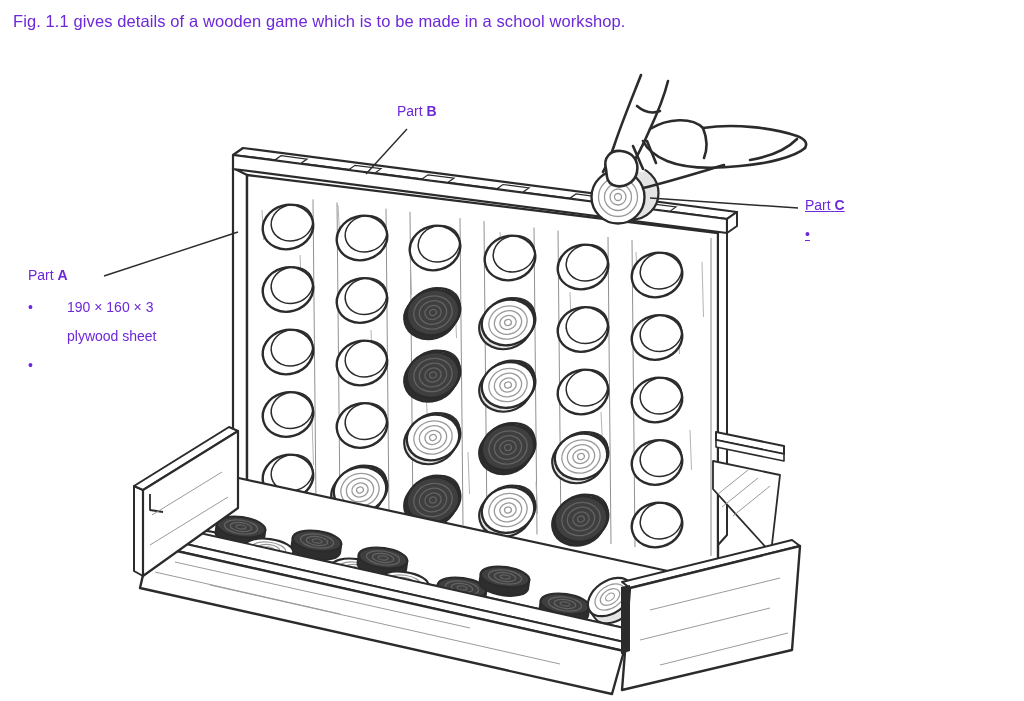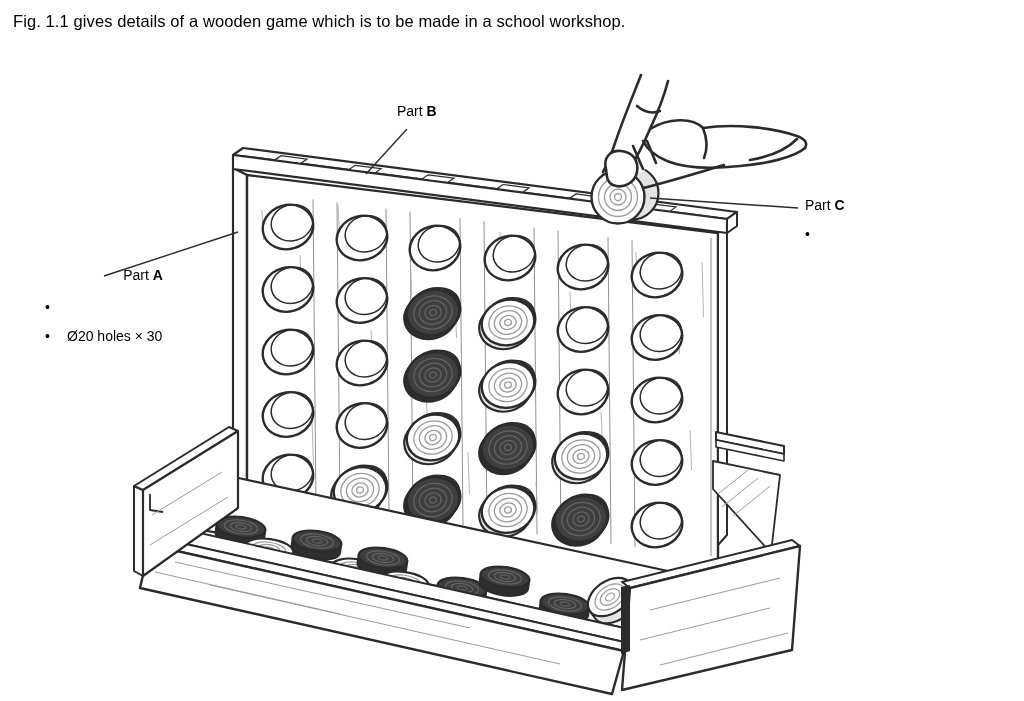--- a/index.html
+++ b/index.html
@@ -1,29 +1,29 @@
 <!DOCTYPE html>
 <html><head>
 <meta charset="utf-8">
 <style>
   html,body{margin:0;padding:0;background:#fff;}
   .page{position:relative;width:1024px;height:701px;background:#ffffff;overflow:hidden;
-        font-family:"Liberation Sans","DejaVu Sans",sans-serif;color:#000000;}
+        font-family:"Liberation Sans","DejaVu Sans",sans-serif;color:#6d28d9;}
   .caption{position:absolute;left:13px;top:12px;font-size:16.5px;letter-spacing:.1px;}
   svg.fig{position:absolute;left:0;top:0;width:1024px;height:701px;}
   .lbl{position:absolute;font-size:14px;line-height:22px;}
   .lbl .ttl{white-space:nowrap;}
   .lbl .ttl b{font-weight:bold;}
   .bullets{margin-top:7px;}
   .bullet{display:flex;align-items:flex-start;line-height:29px;}
   .bullet .dot{flex:0 0 auto;}
-  .lbl-a{left:25px;top:264px;width:230px;padding-left:3px;text-align:center;}
+  .lbl-a{left:25px;top:264px;width:230px;padding-left:3px;}
   .lbl-a .dot{width:39px;}
   .lbl-b{left:397px;top:100px;}
-  .lbl-c{left:803px;top:194px;width:218px;padding-left:2px;}
+  .lbl-c{left:803px;top:194px;width:218px;padding-left:2px;text-decoration:underline;}
   .lbl-c .bullets{margin-top:4px;}
   .lbl-c .dot{width:27px;}
   .btxt{white-space:pre-line;}
 </style>
 </head>
 <body>
 
 <div class="page">
 
   <div class="caption">Fig. 1.1 gives details of a wooden game which is to be made in a school workshop.</div>
@@ -351,24 +351,25 @@
 
   <div class="lbl lbl-b">
     <span class="ttl"><span>Part</span> <b>B</b></span>
   </div>
 
   <div class="lbl lbl-a">
     <span class="ttl"><span>Part</span> <b>A</b></span>
     <div class="bullets">
       <div class="bullet">
         <span class="dot">•</span>
+        <span class="btxt">190 × 160 × 3
+plywood sheet</span>
       </div>
       <div class="bullet">
         <span class="dot">•</span>
-        <span class="btxt">Ø20 holes × 30</span>
       </div>
     </div>
   </div>
 
   <div class="lbl lbl-c">
     <span class="ttl"><span>Part</span> <b>C</b></span>
     <div class="bullets">
       <div class="bullet">
         <span class="dot">•</span>
       </div>

